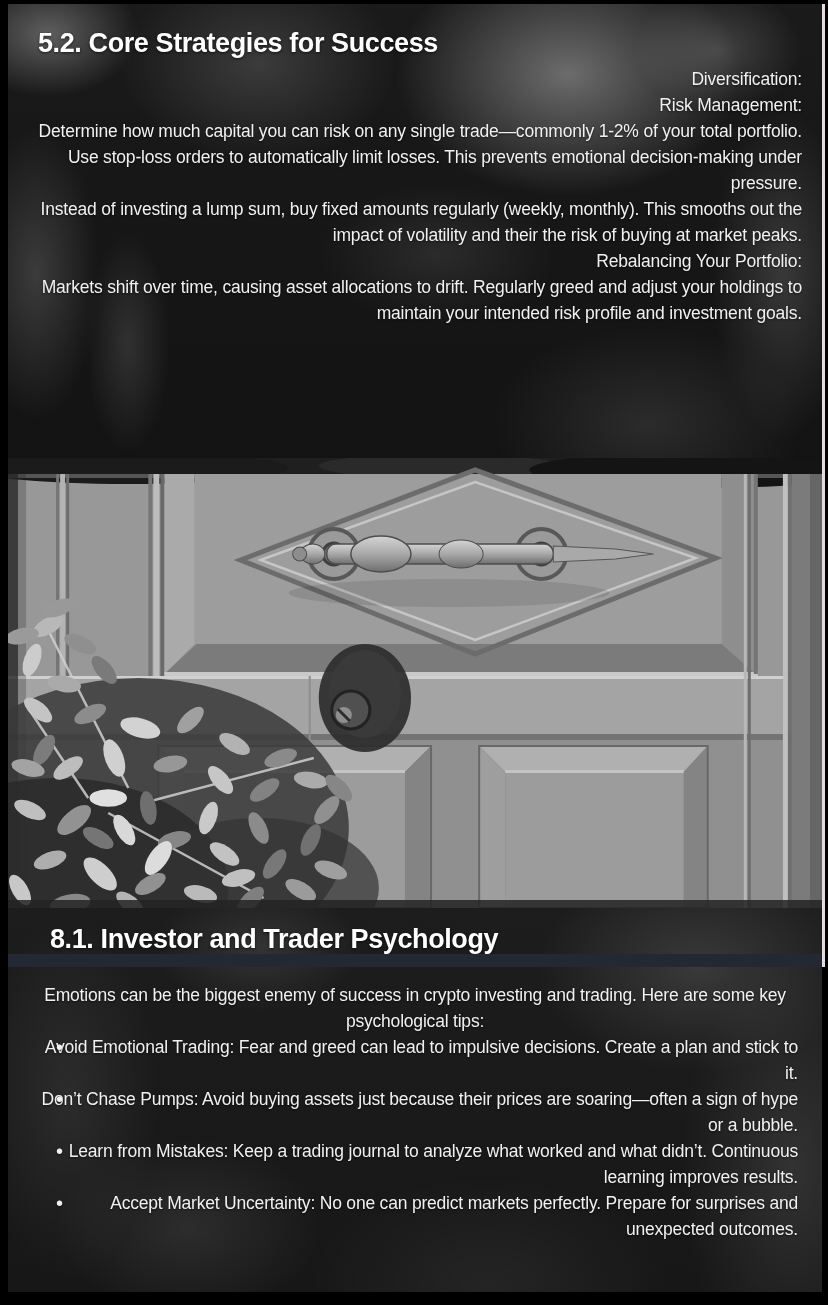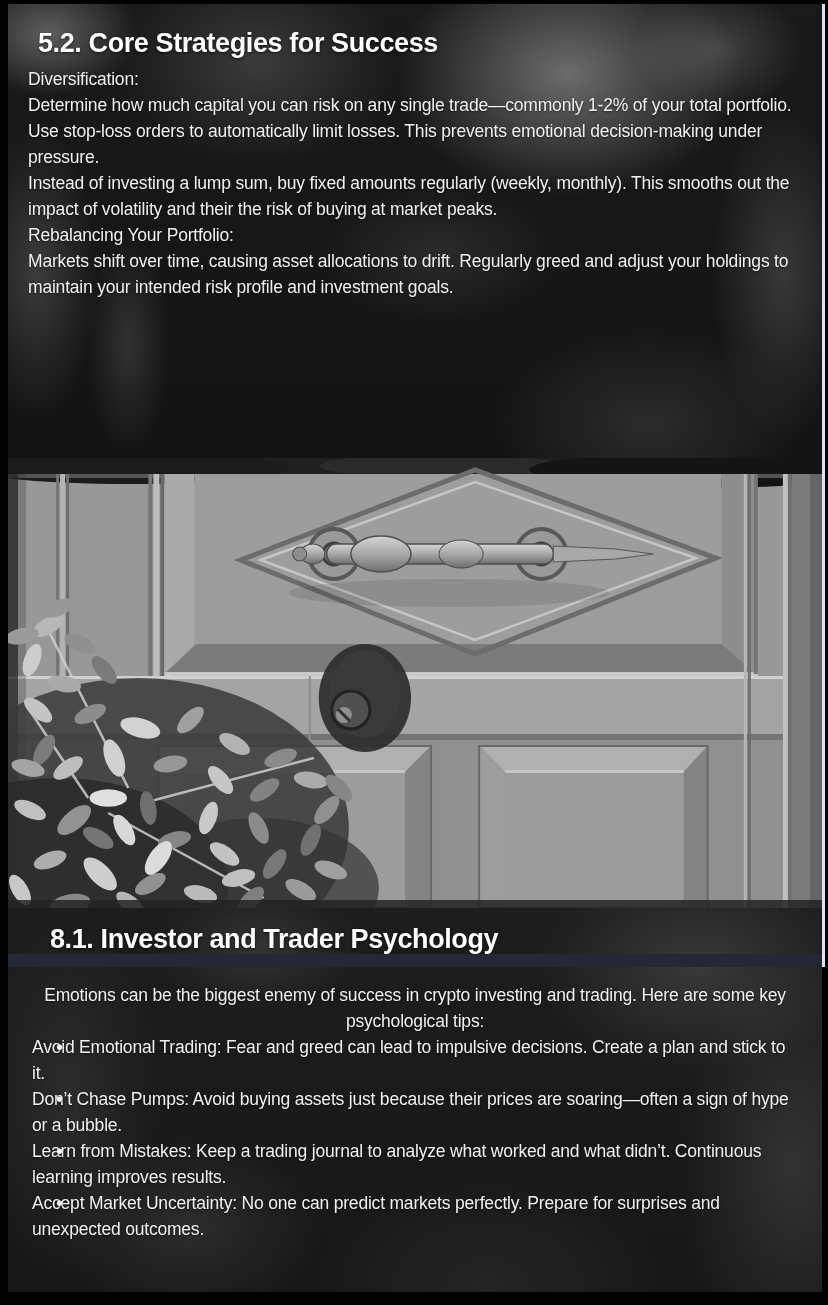--- a/index.html
+++ b/index.html
@@ -1,19 +1,19 @@
 <!DOCTYPE html>
 <html><head>
 <meta charset="utf-8">
 <style>
   html,body{margin:0;padding:0;background:#000;}
   body{width:828px;height:1305px;position:relative;overflow:hidden;
        font-family:"Liberation Sans","DejaVu Sans",sans-serif;}
   .page-inner{position:absolute;left:8px;top:4px;width:814px;height:963px;
-       border-right:3px solid rgba(235,235,235,.92);background:#3b82f6;}
+       border-right:3px solid rgba(235,235,235,.92);background:#b91c1c;}
   
   .sec{position:relative;color:#f1f1f1;}
   .sec-52{height:454px;
     background:
       radial-gradient(ellipse 130px 90px at 40px 30px, rgba(255,255,255,.30), rgba(255,255,255,0) 70%),
       radial-gradient(ellipse 200px 140px at 250px 60px, rgba(255,255,255,.15), rgba(255,255,255,0) 70%),
       radial-gradient(ellipse 240px 170px at 560px 70px, rgba(255,255,255,.36), rgba(255,255,255,0) 72%),
       radial-gradient(ellipse 120px 90px at 710px 45px, rgba(255,255,255,.18), rgba(255,255,255,0) 70%),
       radial-gradient(ellipse 90px 210px at 28px 270px, rgba(255,255,255,.16), rgba(255,255,255,0) 70%),
       radial-gradient(ellipse 60px 160px at 120px 340px, rgba(255,255,255,.12), rgba(255,255,255,0) 70%),
@@ -28,48 +28,49 @@
       radial-gradient(ellipse 150px 90px at 250px 40px, rgba(255,255,255,.10), rgba(255,255,255,0) 70%),
       radial-gradient(ellipse 150px 290px at 785px 260px, rgba(255,255,255,.11), rgba(255,255,255,0) 75%),
       radial-gradient(ellipse 190px 130px at 180px 320px, rgba(255,255,255,.09), rgba(255,255,255,0) 70%),
       radial-gradient(ellipse 240px 150px at 480px 380px, rgba(255,255,255,.06), rgba(255,255,255,0) 75%),
       linear-gradient(#1d1d1d,#171717);}
   
   h2{margin:0;color:#fff;font-size:27px;font-weight:bold;letter-spacing:-.4px;
      text-shadow:0 1px 3px rgba(0,0,0,.65);}
   .sec-52 h2{padding:24px 0 0 30px;}
   .sec-53 h2{padding:16px 0 0 42px;}
-  .body-text{margin-top:7px;padding:0 20px;text-align:left;
+  .body-text{margin-top:7px;padding:0 20px;text-align:right;
      font-size:17.5px;line-height:26px;letter-spacing:-.2px;
      text-shadow:0 1px 2px rgba(0,0,0,.55);}
   .body-text p{margin:0;}
   .intro{margin:27px 0 0 0;padding:0 24px;text-align:center;
      font-size:17.5px;line-height:26px;letter-spacing:-.2px;
      text-shadow:0 1px 2px rgba(0,0,0,.55);}
   ul.tips{list-style:none;margin:0;padding:0;}
-  ul.tips li{position:relative;text-align:left;padding:0 24px;
+  ul.tips li{position:relative;text-align:right;padding:0 24px;
      font-size:17.5px;line-height:26px;letter-spacing:-.2px;
      text-shadow:0 1px 2px rgba(0,0,0,.55);}
   ul.tips li::before{content:"\2022";position:absolute;left:48px;top:0;
      font-size:20px;color:#f1f1f1;}
   
   figure.photo{margin:0;width:814px;height:450px;display:block;overflow:hidden;}
   figure.photo svg{display:block;}
   
   .footer-strip{position:absolute;left:0;bottom:0;width:100%;height:13px;background:#232834;}
 </style>
 </head>
 <body>
 
 <div class="page-inner">
 
   <section class="sec sec-52">
     <h2>5.2. Core Strategies for Success</h2>
     <div class="body-text">
       <p>Diversification:</p>
+      <p>Risk Management:</p>
       <p>Determine how much capital you can risk on any single trade—commonly 1-2% of your total portfolio. Use stop-loss orders to automatically limit losses. This prevents emotional decision-making under pressure.</p>
       <p>Instead of investing a lump sum, buy fixed amounts regularly (weekly, monthly). This smooths out the impact of volatility and their the risk of buying at market peaks.</p>
       <p>Rebalancing Your Portfolio:</p>
       <p>Markets shift over time, causing asset allocations to drift. Regularly greed and adjust your holdings to maintain your intended risk profile and investment goals.</p>
     </div>
   </section>
 
   <figure class="photo">
     <svg viewBox="0 0 812 450" width="814" height="450" preserveAspectRatio="none" xmlns="http://www.w3.org/2000/svg">
       <defs>

